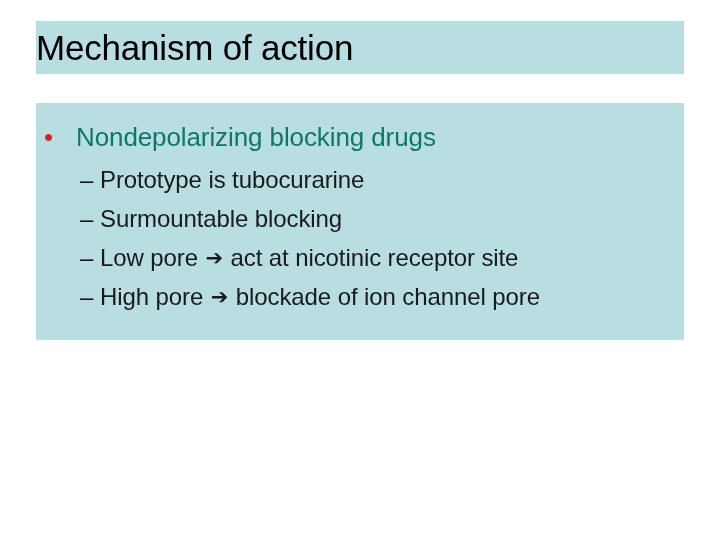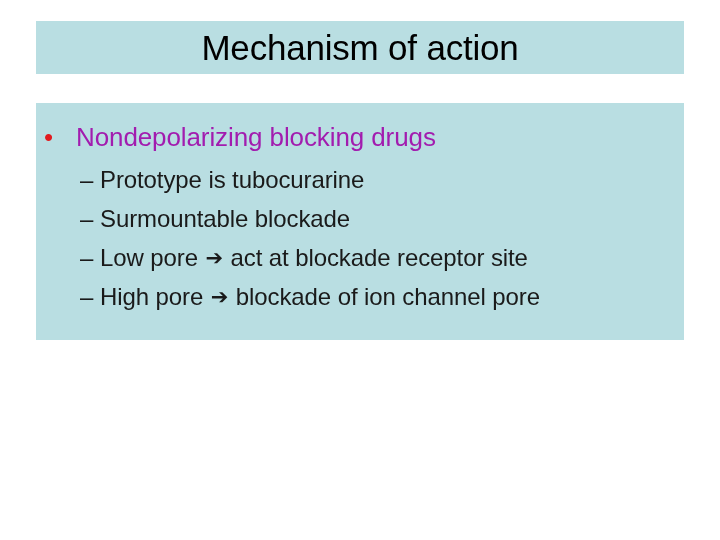--- a/index.html
+++ b/index.html
@@ -28,21 +28,20 @@
   
   .title-band {
     position: absolute;
     left: 36px;
     top: 21px;
     width: 648px;
     height: 53px;
     background: #b9dee2;
     display: flex;
     align-items: center;
-    justify-content: center;
   }
   .title-text {
     font-size: 35px;
     line-height: 1;
     color: #000000;
     letter-spacing: -0.2px;
     white-space: nowrap;
     text-align: center;
   }
 
@@ -76,21 +75,21 @@
     width: 32px;
     font-size: 26px;
     line-height: 34px;
     color: #e11b1f;
     text-align: left;
     flex: 0 0 32px;
   }
   .lvl1 .text {
     font-size: 26px;
     line-height: 34px;
-    color: #a21caf;
+    color: #0f766e;
     letter-spacing: -0.1px;
   }
 
   
   .lvl2 {
     position: absolute;
     left: 44px;
     display: flex;
     align-items: baseline;
     white-space: nowrap;
@@ -143,28 +142,28 @@
       <div class="lvl2 r0">
         <span class="marker">–</span>
         <span class="text">
           <span>Prototype is tubocurarine</span><span class="arrow-glyph"></span><span></span>
         </span>
       </div>
 
       <div class="lvl2 r1">
         <span class="marker">–</span>
         <span class="text">
-          <span>Surmountable blockade</span><span class="arrow-glyph"></span><span></span>
+          <span>Surmountable blocking</span><span class="arrow-glyph"></span><span></span>
         </span>
       </div>
 
       <div class="lvl2 r2">
         <span class="marker">–</span>
         <span class="text">
-          <span>Low pore </span><span class="arrow-glyph">➔</span><span> act at blockade receptor site</span>
+          <span>Low pore </span><span class="arrow-glyph">➔</span><span> act at nicotinic receptor site</span>
         </span>
       </div>
 
       <div class="lvl2 r3">
         <span class="marker">–</span>
         <span class="text">
           <span>High pore </span><span class="arrow-glyph">➔</span><span> blockade of ion channel pore</span>
         </span>
       </div>
 

